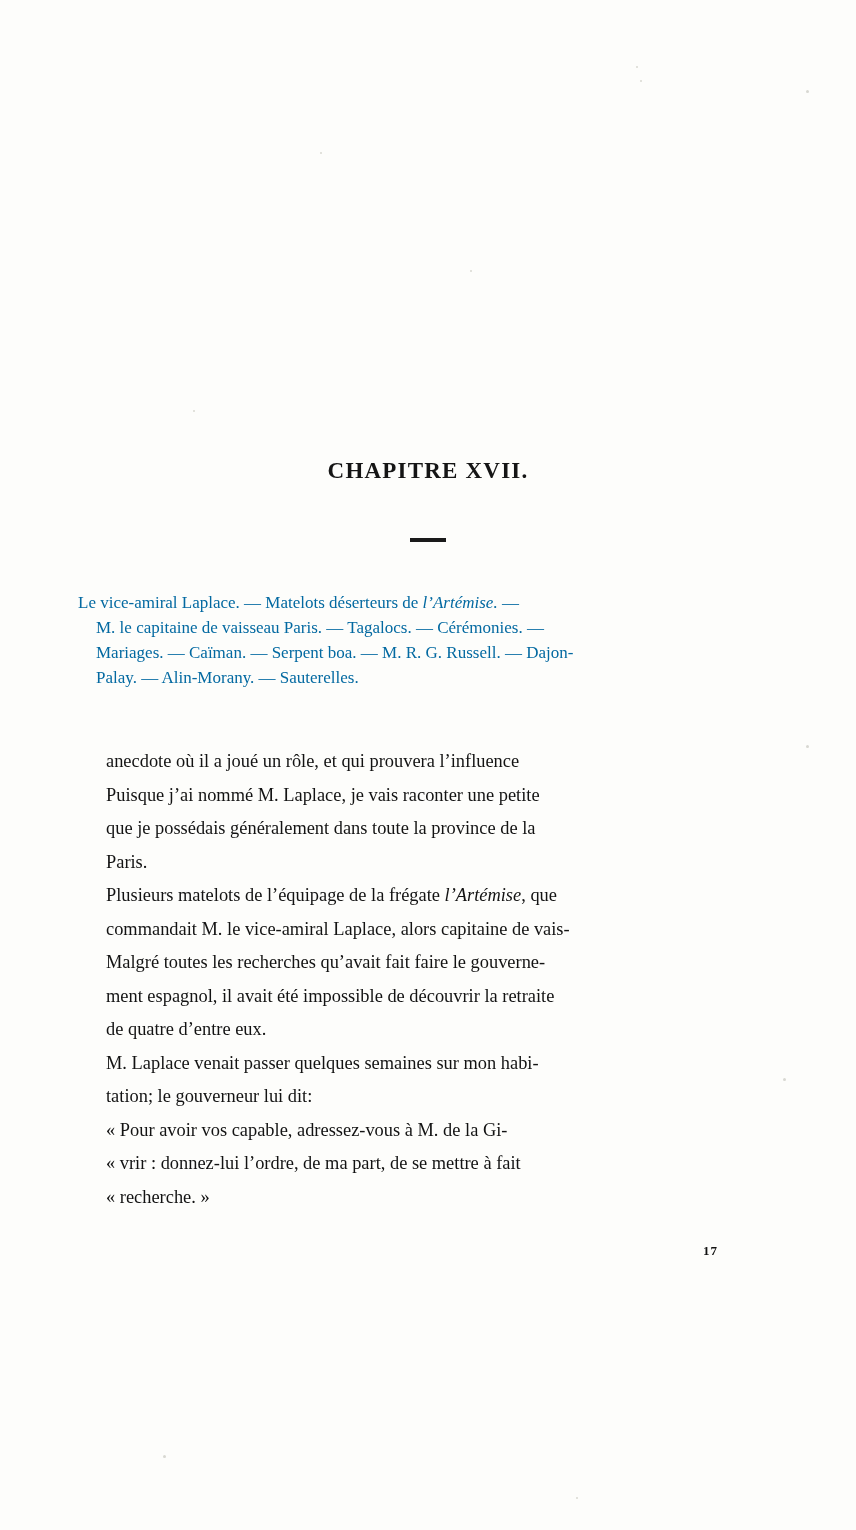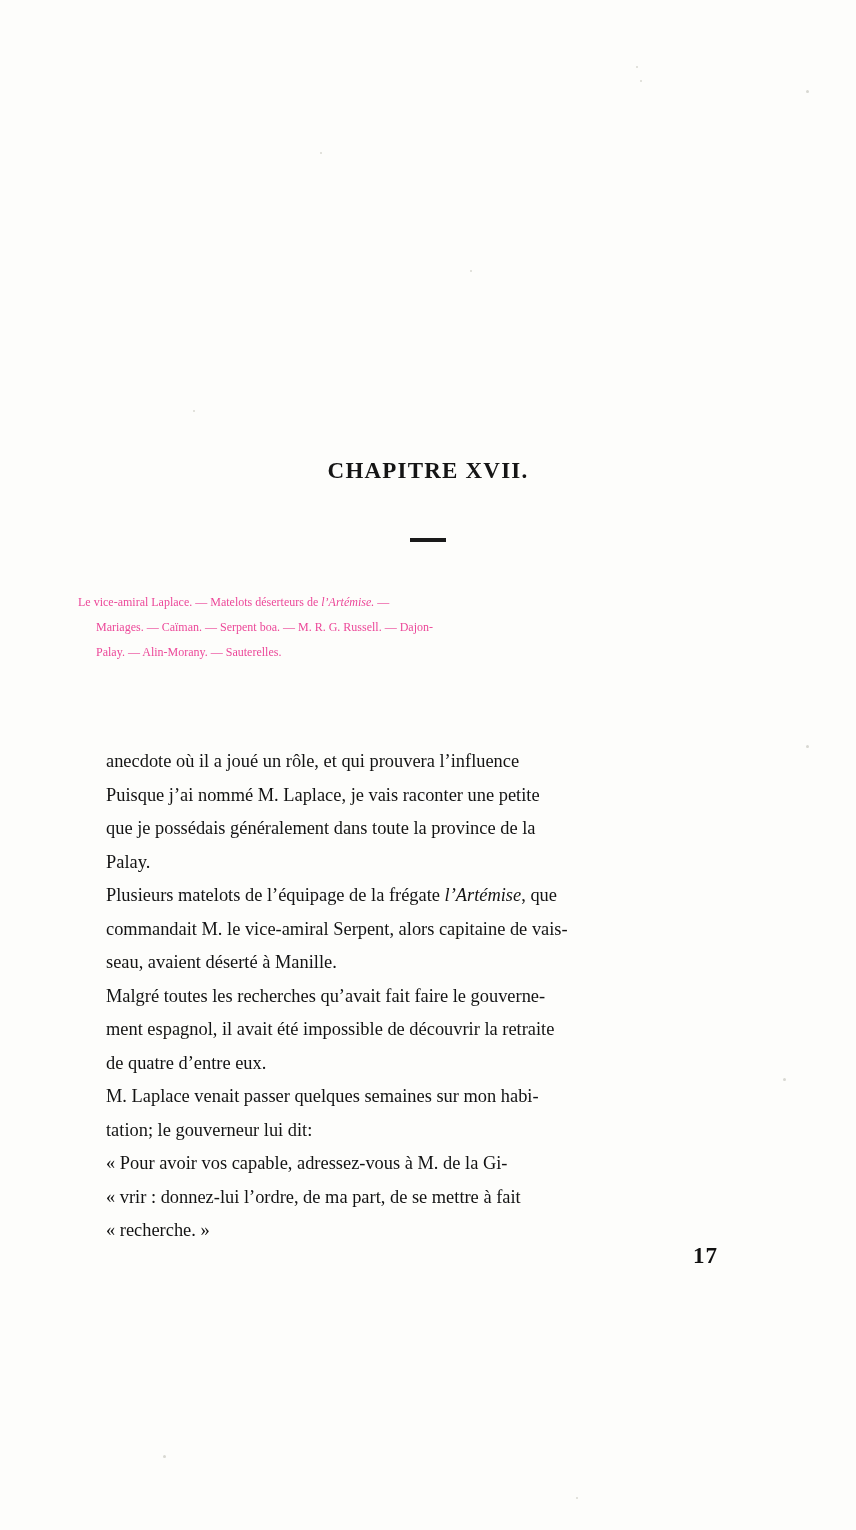--- a/index.html
+++ b/index.html
@@ -52,25 +52,25 @@
     width: 36px;
     height: 4px;
     background: #1a1a1a;
   }
 
   .summary {
     position: absolute;
     top: 590px;
     left: 0;
     width: 640px;
-    font-size: 12px;
+    font-size: 17px;
     line-height: 25px;
     text-align: justify;
     text-indent: 0;
-    color: #ec4899;
+    color: #0369a1;
   }
   .summary .line {
     display: block;
     white-space: nowrap;
   }
   .summary .ind {
     padding-left: 18px;
   }
   .summary i {
     font-style: italic;
@@ -98,21 +98,21 @@
     display: block;
     white-space: nowrap;
   }
 
   .folio {
     position: absolute;
     top: 1243px;
     left: 0;
     width: 640px;
     text-align: right;
-    font-size: 23px;
+    font-size: 13px;
     font-weight: bold;
     letter-spacing: 1px;
     color: #111;
   }
 
   
   .speck {
     position: absolute;
     background: #d8d8d2;
     border-radius: 50%;
@@ -124,37 +124,37 @@
 <div class="page"></div>
 
 <div class="content">
 
   <div class="chapter-title">CHAPITRE XVII.</div>
 
   <div class="rule"></div>
 
   <div class="summary">
     <span class="line">Le vice-amiral Laplace. — Matelots déserteurs  de  <i>l’Artémise.</i>  —</span>
+    <span class="line ind">M. le capitaine de vaisseau Paris. — Tagalocs. — Cérémonies. —</span>
     <span class="line ind">Mariages. — Caïman. — Serpent boa. — M. R. G. Russell. — Dajon-</span>
     <span class="line ind">Palay. — Alin-Morany. — Sauterelles.</span>
   </div>
 
   <div class="body-text">
 
     <p class="indent">
       <span class="ln">anecdote où il a joué un rôle, et qui prouvera l’influence</span>
       <span class="ln">Puisque j’ai nommé M. Laplace, je vais raconter une petite</span>
       <span class="ln">que je possédais généralement dans toute la province de la</span>
-      <span class="ln">Palay.</span>
+      <span class="ln">Paris.</span>
     </p>
 
     <p class="indent">
       <span class="ln">Plusieurs matelots de l’équipage de la frégate <i>l’Artémise</i>, que</span>
-      <span class="ln">commandait M. le vice-amiral Serpent, alors capitaine de vais-</span>
-      <span class="ln">seau, avaient déserté à Manille.</span>
+      <span class="ln">commandait M. le vice-amiral Laplace, alors capitaine de vais-</span>
     </p>
 
     <p class="indent">
       <span class="ln">Malgré toutes les recherches qu’avait fait faire le gouverne-</span>
       <span class="ln">ment espagnol, il avait été impossible de découvrir la retraite</span>
       <span class="ln">de quatre d’entre eux.</span>
     </p>
 
     <p class="indent">
       <span class="ln">M. Laplace venait passer quelques semaines sur mon habi-</span>

